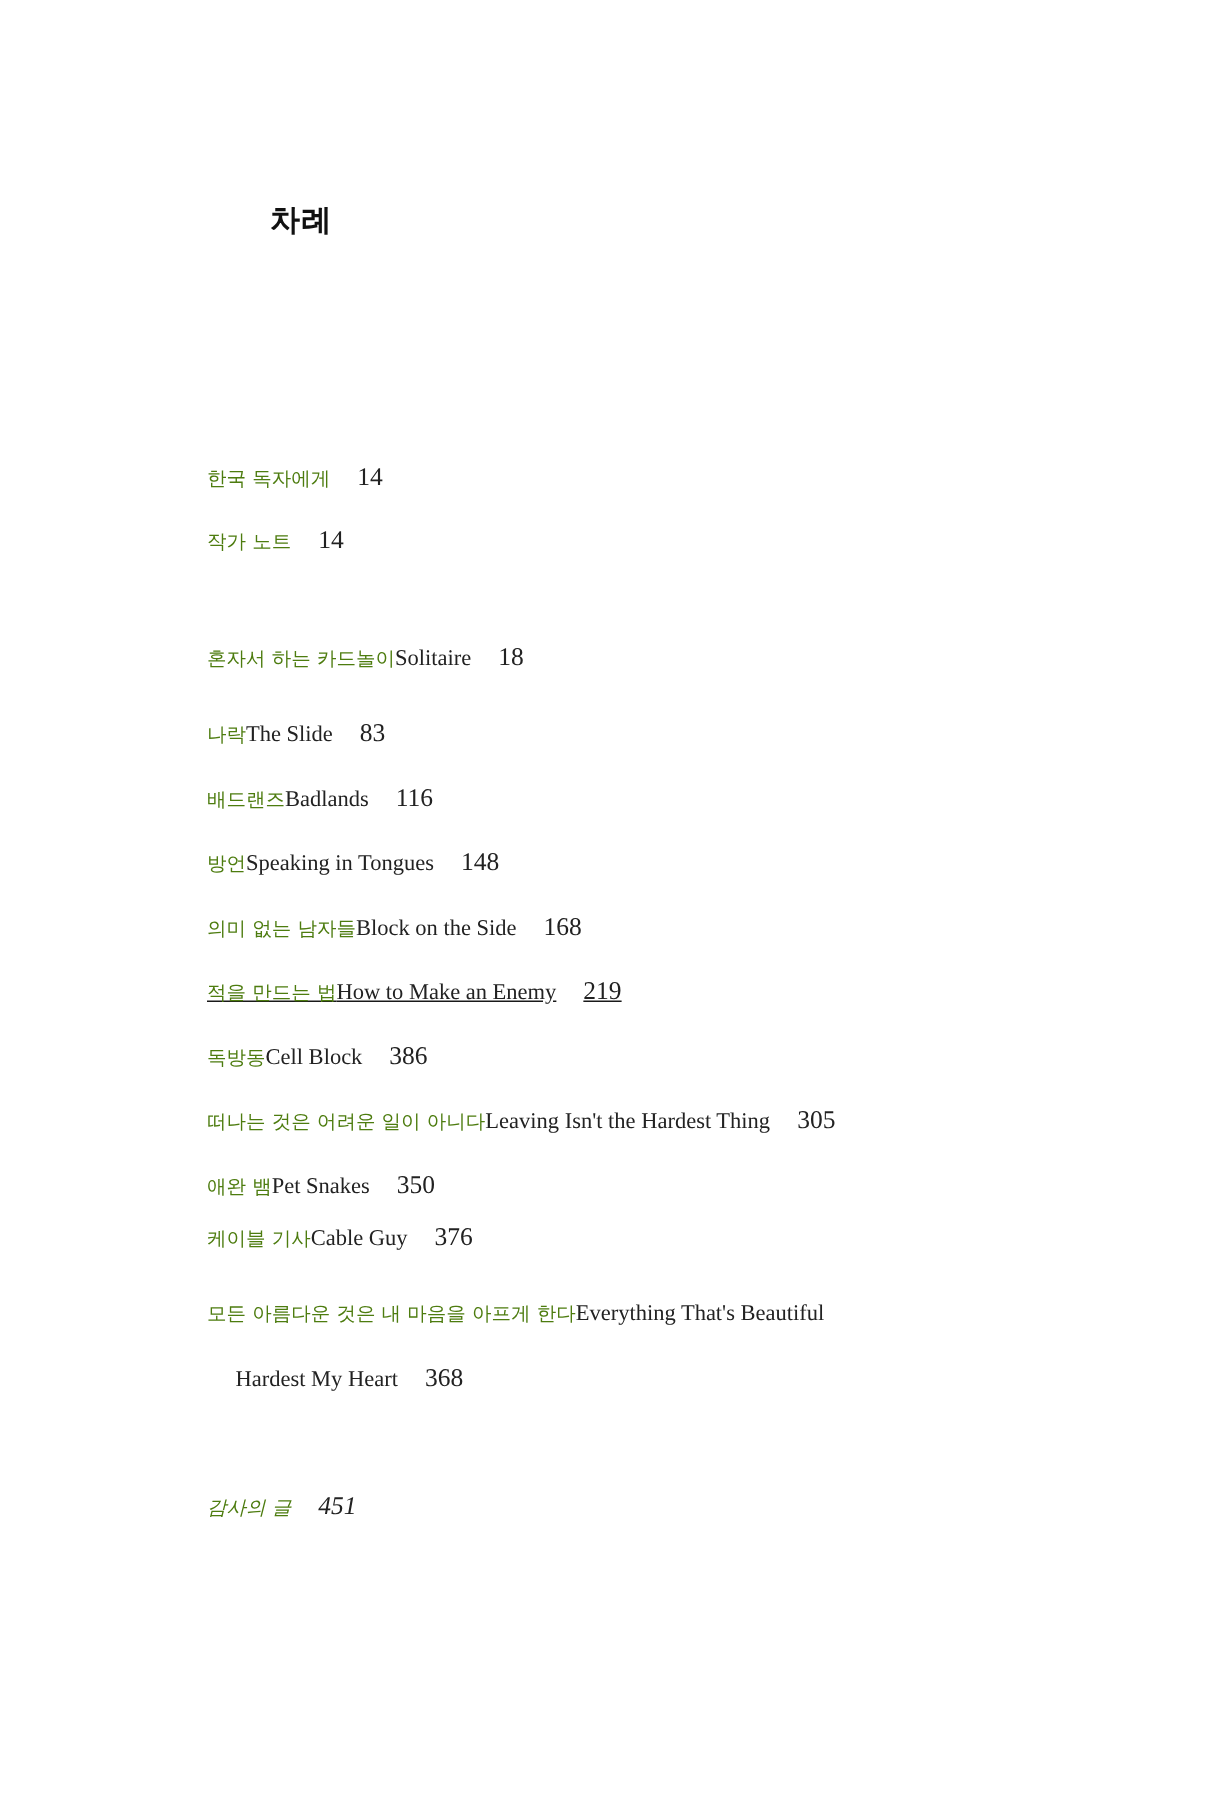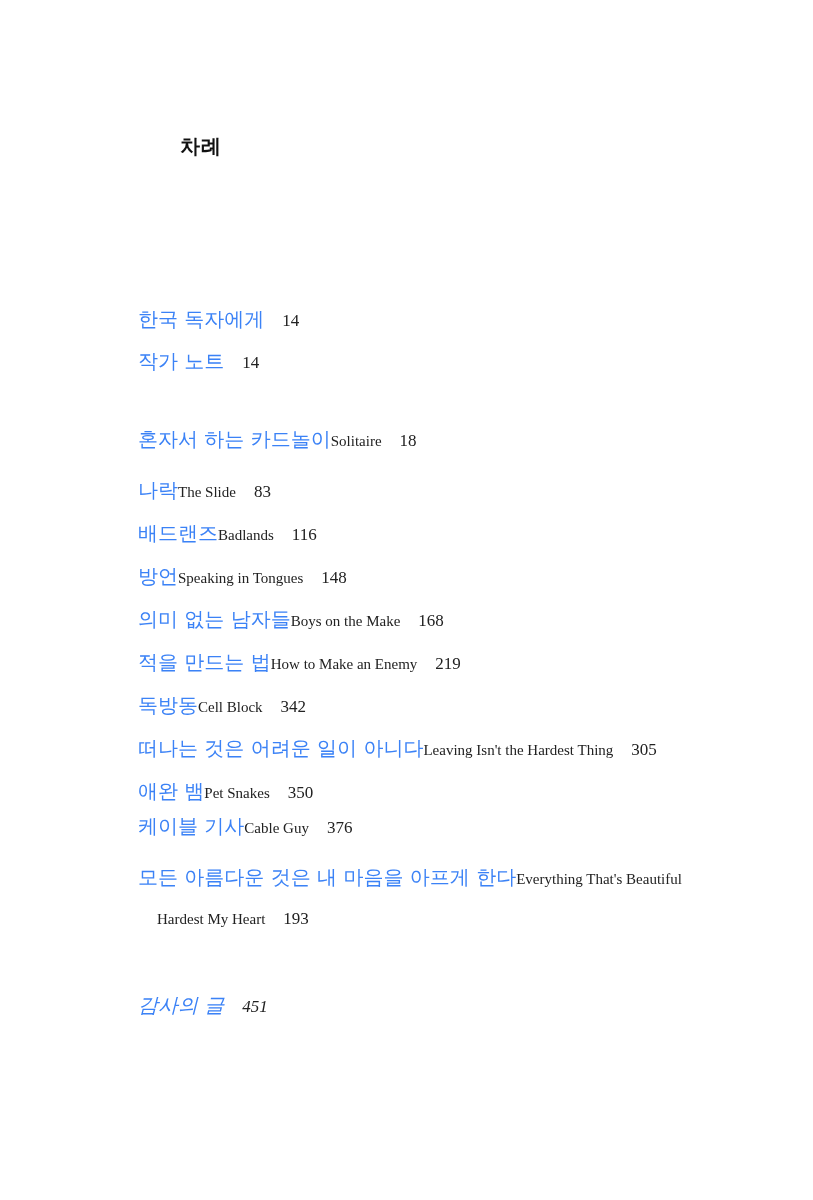--- a/index.html
+++ b/index.html
@@ -26,22 +26,22 @@
       color: #111;
     }
     .toc-entry {
       position: absolute;
       left: 138px;
       white-space: nowrap;
       line-height: 1;
     }
     .ko {
       font-family: "DejaVu Sans", sans-serif;
-      font-size: 20px;
-      color: #3b82f6;
+      font-size: 13px;
+      color: #4d7c0f;
     }
     .en {
       font-family: "Liberation Serif", serif;
       font-size: 15px;
       color: #222;
     }
     .page-num {
       font-family: "Liberation Serif", serif;
       font-size: 17px;
       color: #222;
@@ -71,39 +71,39 @@
 <div class="toc-entry" style="top:480px;">
   <span class="ko">나락</span><span class="en">The Slide</span><span class="page-num">83</span>
 </div>
 <div class="toc-entry" style="top:523px;">
   <span class="ko">배드랜즈</span><span class="en">Badlands</span><span class="page-num">116</span>
 </div>
 <div class="toc-entry" style="top:566px;">
   <span class="ko">방언</span><span class="en">Speaking in Tongues</span><span class="page-num">148</span>
 </div>
 <div class="toc-entry" style="top:609px;">
-  <span class="ko">의미 없는 남자들</span><span class="en">Boys on the Make</span><span class="page-num">168</span>
+  <span class="ko">의미 없는 남자들</span><span class="en">Block on the Side</span><span class="page-num">168</span>
 </div>
-<div class="toc-entry" style="top:652px;">
+<div class="toc-entry" style="top:652px;text-decoration:underline;">
   <span class="ko">적을 만드는 법</span><span class="en">How to Make an Enemy</span><span class="page-num">219</span>
 </div>
 <div class="toc-entry" style="top:695px;">
-  <span class="ko">독방동</span><span class="en">Cell Block</span><span class="page-num">342</span>
+  <span class="ko">독방동</span><span class="en">Cell Block</span><span class="page-num">386</span>
 </div>
 <div class="toc-entry" style="top:738px;">
   <span class="ko">떠나는 것은 어려운 일이 아니다</span><span class="en">Leaving Isn't the Hardest Thing</span><span class="page-num">305</span>
 </div>
 <div class="toc-entry" style="top:781px;text-align:right;">
   <span class="ko">애완 뱀</span><span class="en">Pet Snakes</span><span class="page-num">350</span>
 </div>
 <div class="toc-entry" style="top:816px;">
   <span class="ko">케이블 기사</span><span class="en">Cable Guy</span><span class="page-num">376</span>
 </div>
 <div class="toc-entry" style="top:867px;">
   <span class="ko">모든 아름다운 것은 내 마음을 아프게 한다</span><span class="en">Everything That's Beautiful</span>
 </div>
 <div class="toc-entry cont" style="top:910px;">
-  <span class="en">Hardest My Heart</span><span class="page-num">193</span>
+  <span class="en">Hardest My Heart</span><span class="page-num">368</span>
 </div>
 
 <div class="toc-entry" style="top:995px;font-style:italic;">
   <span class="ko">감사의 글</span><span class="page-num">451</span>
 </div>
 
 </body></html>

